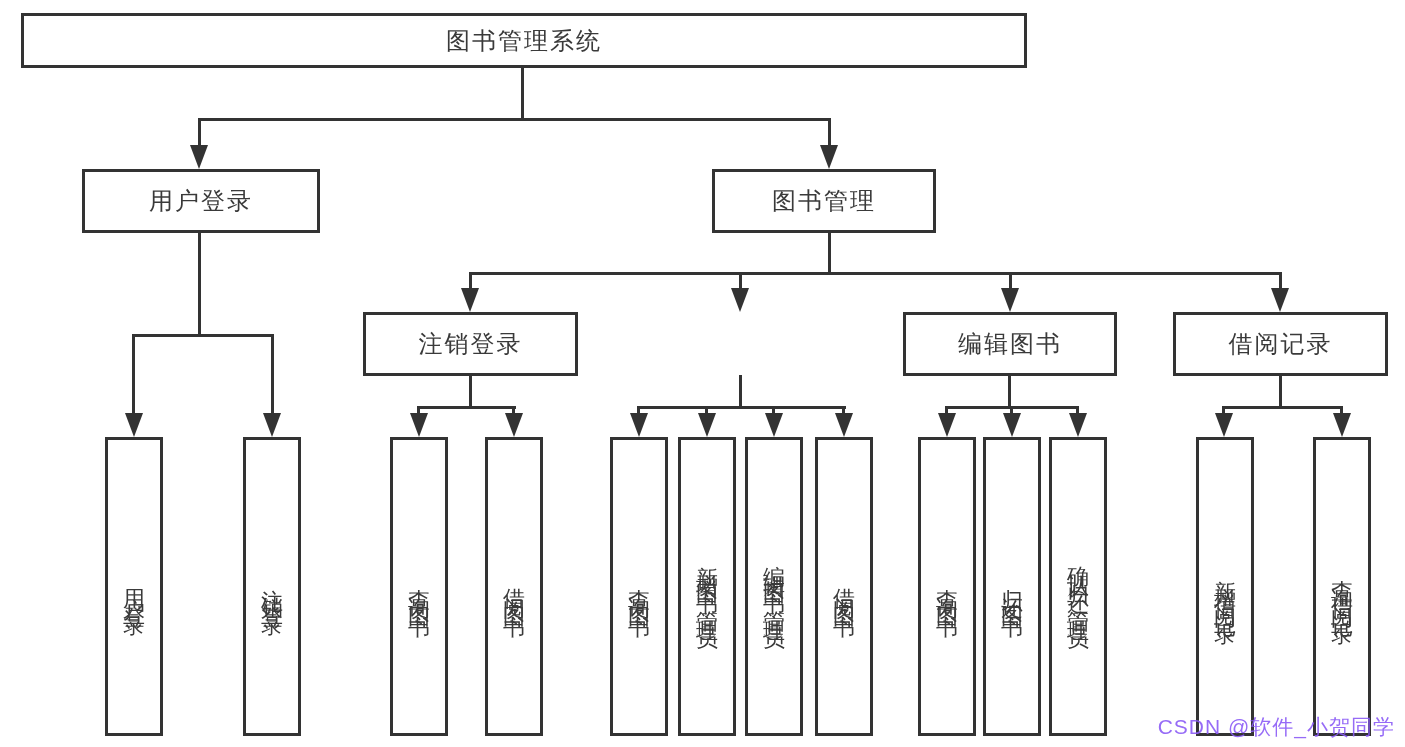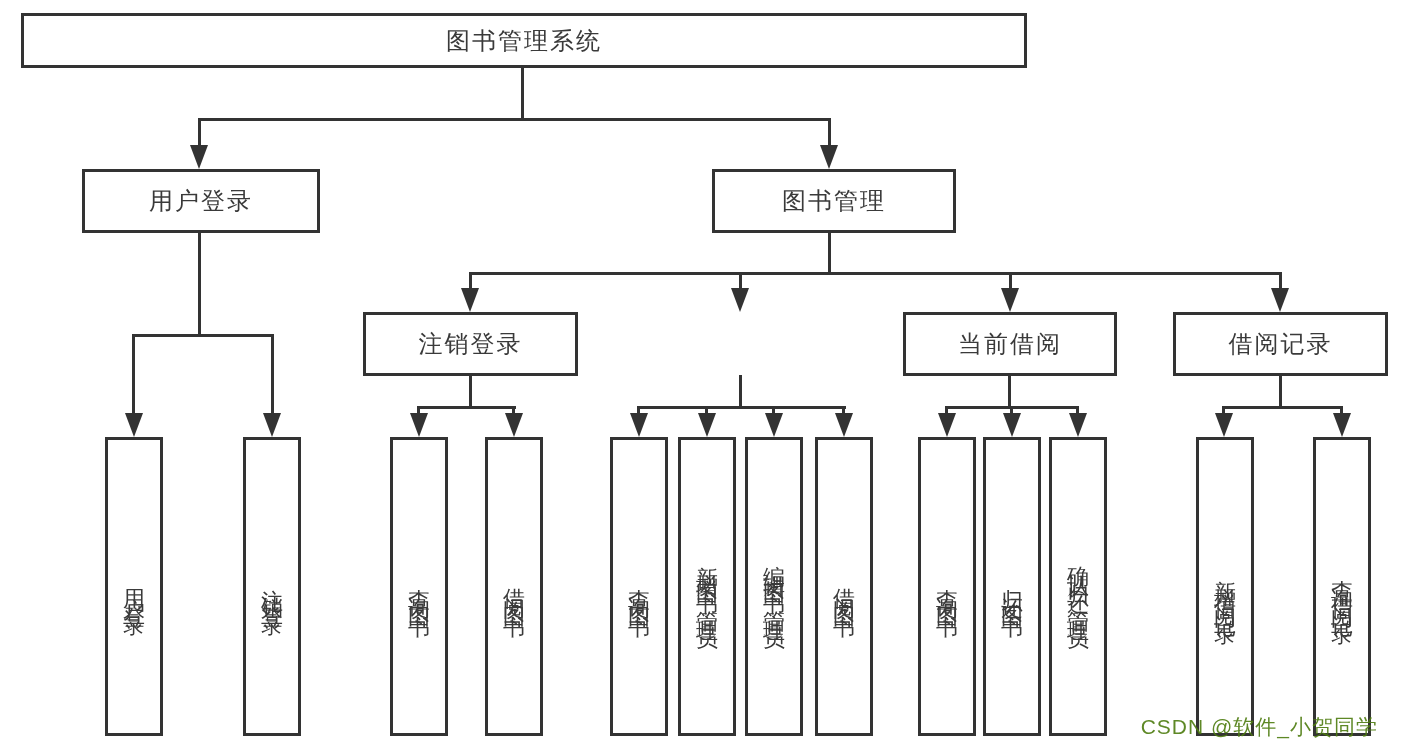--- a/index.html
+++ b/index.html
@@ -20,37 +20,37 @@
     font-size:22px; letter-spacing:9px; line-height:1;
     padding-top:4px;
   }
   .ln { position:absolute; background:#333333; }
   .arr {
     position:absolute; width:0; height:0;
     border-left:9px solid transparent; border-right:9px solid transparent;
     border-top:24px solid #333333;
   }
   .watermark {
-    position:absolute; right:27px; bottom:6px;
-    font-size:21px; color:#4d7c0f; letter-spacing:1px;
+    position:absolute; right:10px; bottom:6px;
+    font-size:21px; color:#8b5cf6; letter-spacing:1px;
     z-index:5; opacity:0.9;
   }
 </style>
 </head>
 <body>
 
 <div class="canvas">
 
   <div class="node hbox" style="left:21px;top:13px;width:1006px;height:55px;">图书管理系统</div>
 
   <div class="node hbox" style="left:82px;top:169px;width:238px;height:64px;">用户登录</div>
-  <div class="node hbox" style="left:712px;top:169px;width:244px;height:64px;">图书管理</div>
+  <div class="node hbox" style="left:712px;top:169px;width:224px;height:64px;">图书管理</div>
 
   <div class="node hbox" style="left:363px;top:312px;width:215px;height:64px;">注销登录</div>
-  <div class="node hbox" style="left:903px;top:312px;width:214px;height:64px;">当前借阅</div>
+  <div class="node hbox" style="left:903px;top:312px;width:214px;height:64px;">编辑图书</div>
   <div class="node hbox" style="left:1173px;top:312px;width:215px;height:64px;">借阅记录</div>
 
   <div class="node leaf" style="left:105px;">用户登录</div>
   <div class="node leaf" style="left:243px;">注销登录</div>
 
   <div class="node leaf" style="left:390px;">查询图书</div>
   <div class="node leaf" style="left:485px;">借阅图书</div>
 
   <div class="node leaf" style="left:610px;">查询图书</div>
   <div class="node leaf" style="left:678px;">新增图书（管理员）</div>

